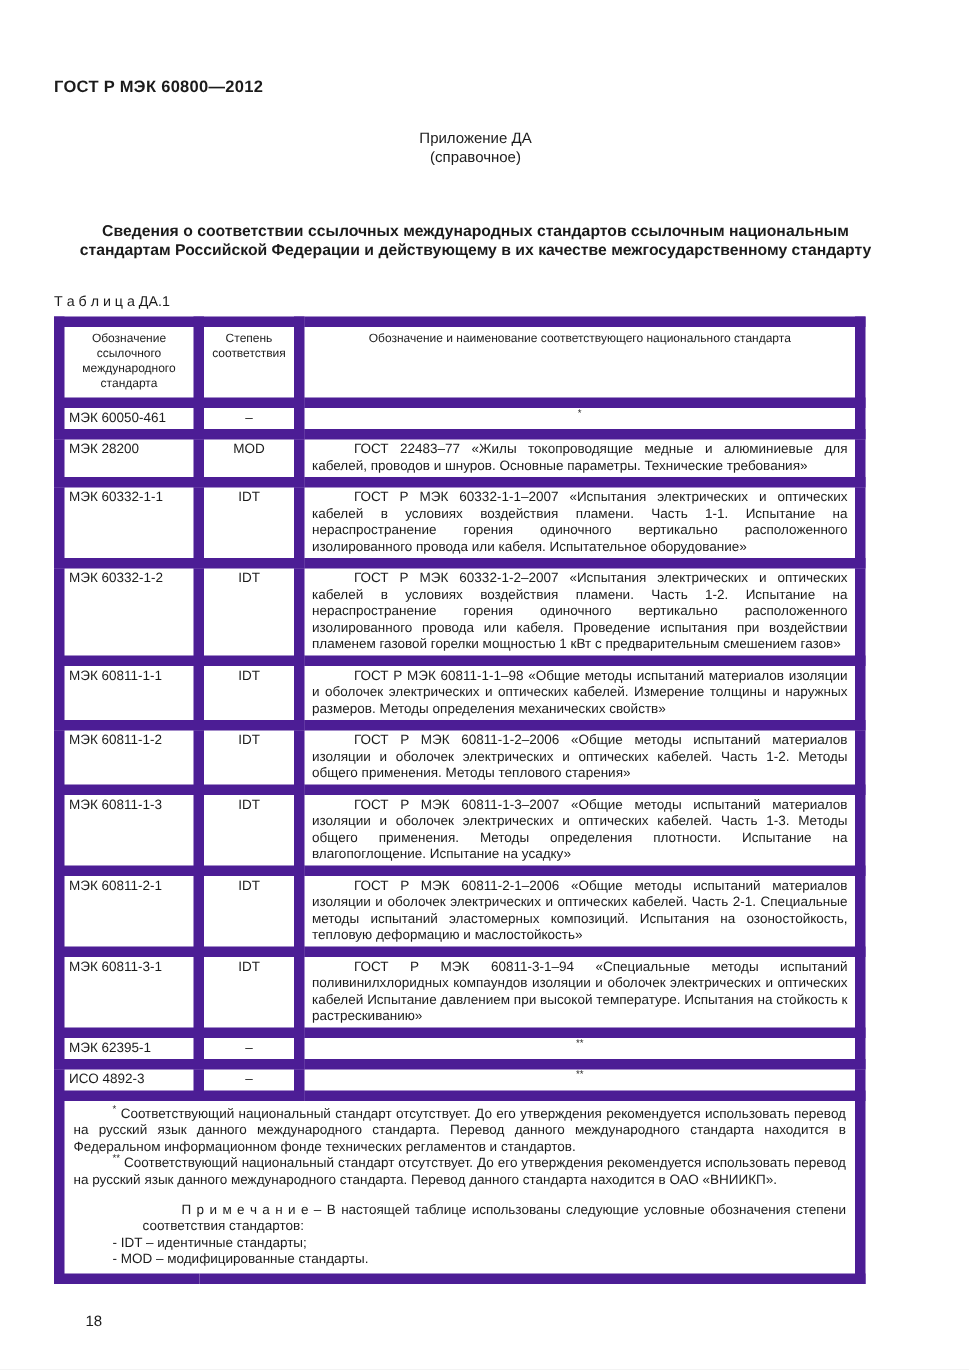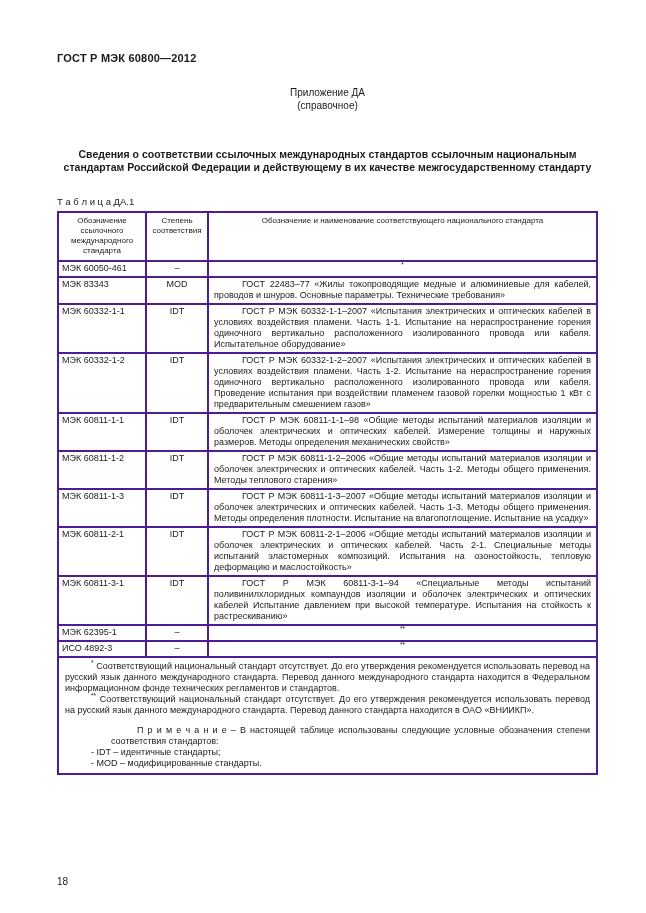--- a/index.html
+++ b/index.html
@@ -5,21 +5,21 @@
   html, body { margin: 0; padding: 0; background: #e9e9e9; }
   .page {
     position: relative;
     width: 646px;
     height: 913px;
     margin: 0 auto;
     background: #ffffff;
     color: #1b1b1b;
     font-family: "Liberation Sans", sans-serif;
     box-sizing: border-box;
-    padding: 52px 48px 0 57px;
+    padding: 52px 48px 0 36px;
     overflow: hidden;
   }
   .doc-code {
     font-size: 11px;
     font-weight: bold;
     letter-spacing: 0.2px;
   }
   .appendix-block {
     margin-top: 22px;
     text-align: center;
@@ -39,21 +39,21 @@
     font-size: 9.5px;
   }
   table.std-table {
     margin-top: 4px;
     border-collapse: collapse;
     width: 541px;
     border: 2px solid #000;
   }
   table.std-table th,
   table.std-table td {
-    border: 2px solid #4c1d95;
+    border: 7px solid #4c1d95;
     vertical-align: top;
   }
   table.std-table th {
     font-weight: normal;
     font-size: 8px;
     line-height: 10px;
     text-align: center;
     padding: 3px 3px 4px 3px;
   }
   td.std {
@@ -129,21 +129,21 @@
         <th>Обозначение и наименование соответствующего национального стандарта</th>
       </tr>
     </thead>
     <tbody>
       <tr>
         <td class="std">МЭК 60050-461</td>
         <td class="deg">–</td>
         <td class="nat mark"><span class="sup">*</span></td>
       </tr>
       <tr>
-        <td class="std">МЭК 83343</td>
+        <td class="std">МЭК 28200</td>
         <td class="deg">MOD</td>
         <td class="nat txt">ГОСТ 22483–77 «Жилы токопроводящие медные и алюминиевые для кабелей, проводов и шнуров. Основные параметры. Технические требования»</td>
       </tr>
       <tr>
         <td class="std">МЭК 60332-1-1</td>
         <td class="deg">IDT</td>
         <td class="nat txt">ГОСТ Р МЭК 60332-1-1–2007 «Испытания электрических и оптических кабелей в условиях воздействия пламени. Часть 1-1. Испытание на нераспространение горения одиночного вертикально расположенного изолированного провода или кабеля. Испытательное оборудование»</td>
       </tr>
       <tr>
         <td class="std">МЭК 60332-1-2</td>

